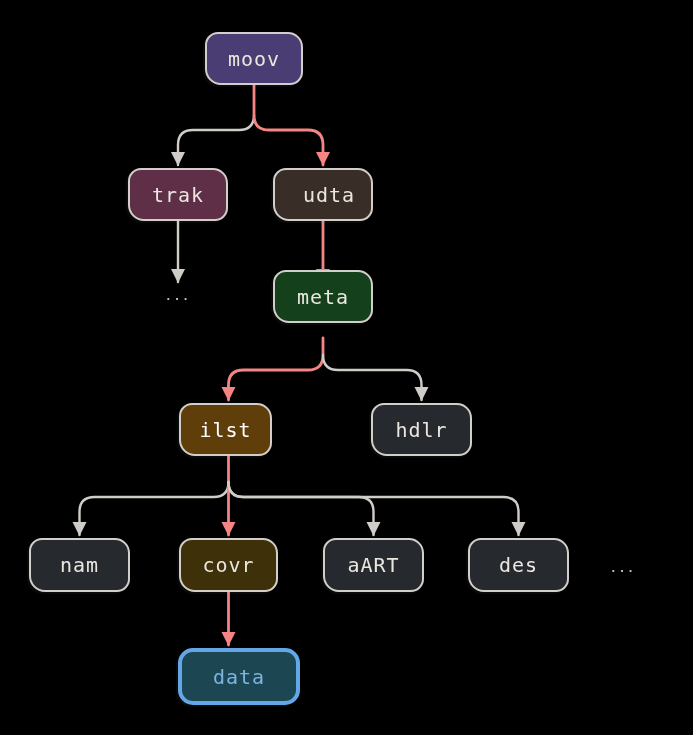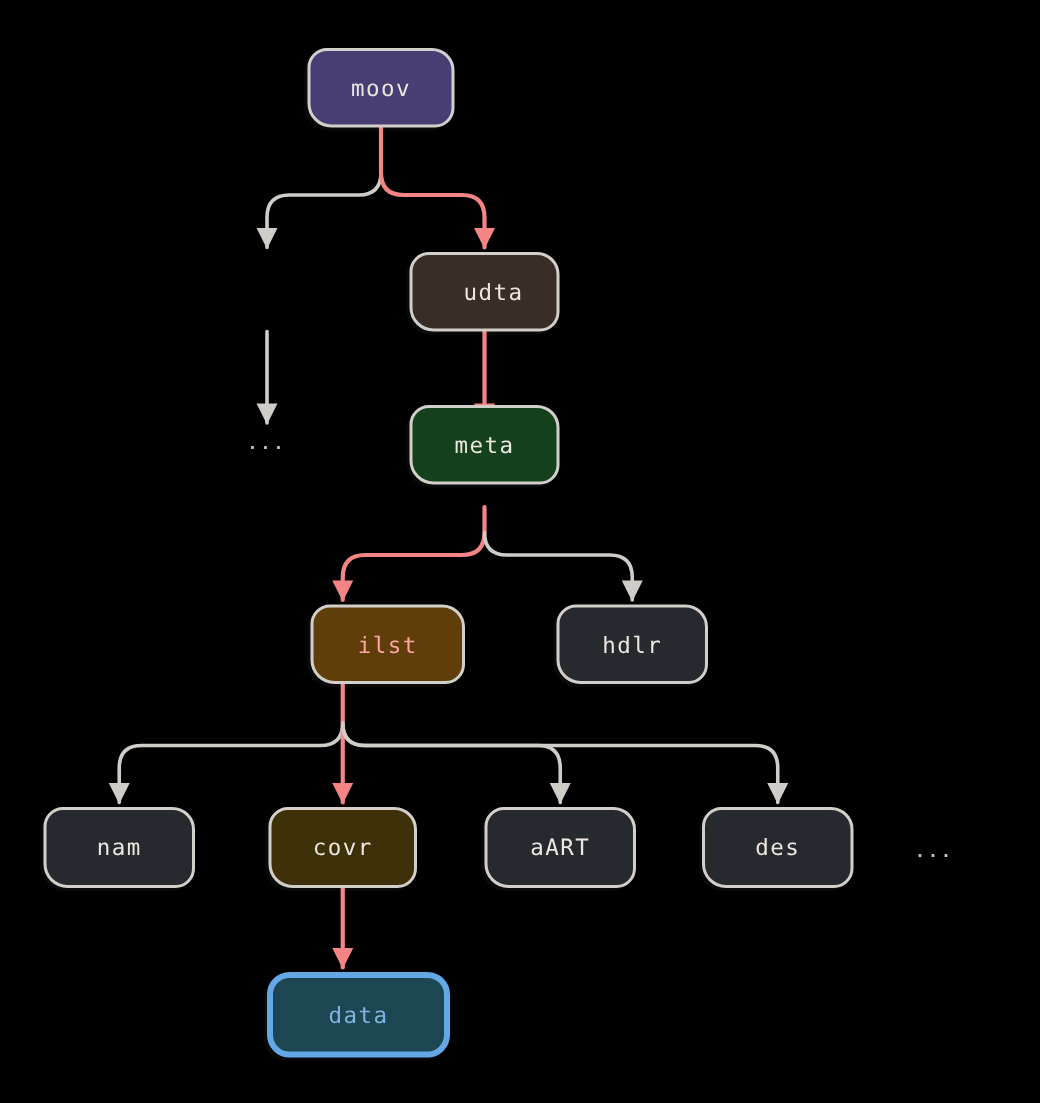--- a/index.html
+++ b/index.html
@@ -26,21 +26,21 @@
     position: absolute;
     box-sizing: border-box;
     border: 2px solid #d2cfca;
     border-radius: 13px 15px 13px 16px;
     display: flex;
     align-items: center;
     justify-content: center;
     box-shadow: -2px 2px 0 rgba(255,255,255,0.04);
   }
   .node .node-label {
-    font-size: 15px;
+    font-size: 20px;
     letter-spacing: 1px;
     user-select: none;
   }
   .node.emph {
     border-width: 4px;
     border-radius: 15px;
   }
   .ellipsis {
     position: absolute;
     color: #c9c7c3;
@@ -75,27 +75,30 @@
         <path d="M 228.5 456 V 535" fill="none" stroke="#f58484" stroke-width="2.8" stroke-linecap="round" marker-end="url(#arrow-highlight)"></path>
         <path d="M 228.5 482 Q 228.5 497 243.5 497 H 358.5 Q 373.5 497 373.5 512 V 535" fill="none" stroke="#d0cdc9" stroke-width="2.4" stroke-linecap="round" marker-end="url(#arrow-muted)"></path>
         <path d="M 228.5 482 Q 228.5 497 243.5 497 H 503.5 Q 518.5 497 518.5 512 V 535" fill="none" stroke="#d0cdc9" stroke-width="2.4" stroke-linecap="round" marker-end="url(#arrow-muted)"></path>
         <path d="M 228.5 592 V 645" fill="none" stroke="#f58484" stroke-width="2.8" stroke-linecap="round" marker-end="url(#arrow-highlight)"></path>
       </g>
   </svg>
 
 <div class="node" style="left: 205px; top: 32px; width: 98px; height: 53px; background: rgb(74, 61, 115); border-color: rgb(210, 207, 202); color: rgb(235, 231, 224);">
       <span class="node-label">moov</span>
     </div>
+    <div class="node" style="left: 128px; top: 168px; width: 100px; height: 53px; background: rgb(94, 47, 71); border-color: rgb(210, 207, 202); color: rgb(235, 231, 224);">
+      <span class="node-label">trak</span>
+    </div>
     <div class="node" style="left: 273px; top: 168px; width: 100px; height: 53px; background: rgb(56, 46, 39); border-color: rgb(210, 207, 202); color: rgb(235, 231, 224); padding-left: 12px;">
       <span class="node-label">udta</span>
     </div>
     <div class="node" style="left: 273px; top: 270px; width: 100px; height: 53px; background: rgb(20, 64, 27); border-color: rgb(210, 207, 202); color: rgb(235, 231, 224); text-align: center;">
       <span class="node-label">meta</span>
     </div>
-    <div class="node" style="left: 179px; top: 403px; width: 103px; height: 53px; background: rgb(95, 62, 10); border-color: rgb(210, 207, 202); color: #fca5a5; margin-left: 28px;">
+    <div class="node" style="left: 179px; top: 403px; width: 93px; height: 53px; background: rgb(95, 62, 10); border-color: rgb(210, 207, 202); color: #ffffff;">
       <span class="node-label">ilst</span>
     </div>
     <div class="node" style="left: 371px; top: 403px; width: 101px; height: 53px; background: rgb(38, 41, 45); border-color: rgb(210, 207, 202); color: rgb(235, 231, 224); justify-content: center;">
       <span class="node-label">hdlr</span>
     </div>
     <div class="node" style="left: 29px; top: 538px; width: 101px; height: 54px; background: rgb(38, 41, 45); border-color: rgb(210, 207, 202); color: rgb(235, 231, 224);">
       <span class="node-label">nam</span>
     </div>
     <div class="node" style="left: 179px; top: 538px; width: 99px; height: 54px; background: rgb(62, 48, 9); border-color: rgb(210, 207, 202); color: rgb(235, 231, 224);">
       <span class="node-label">covr</span>

